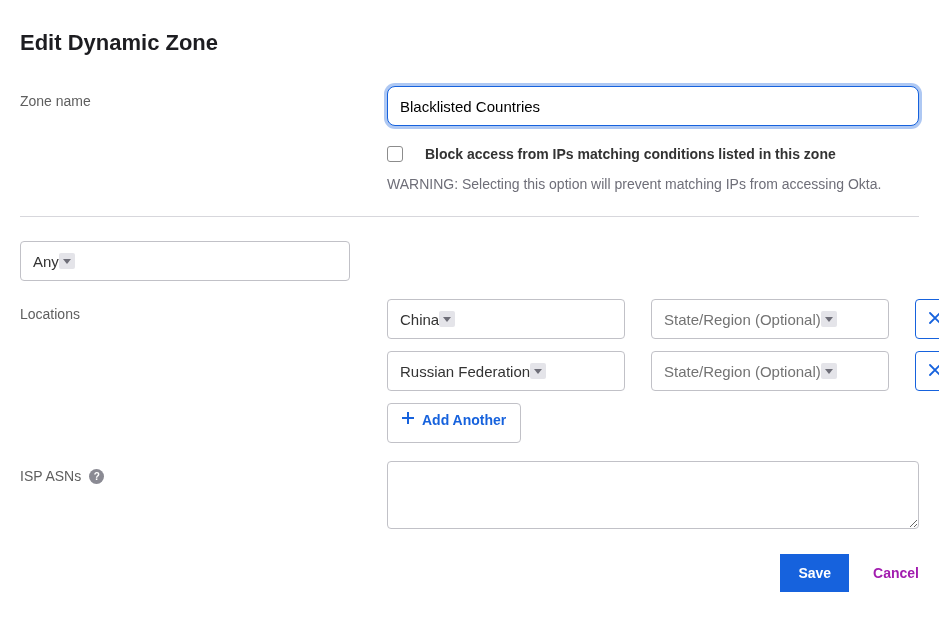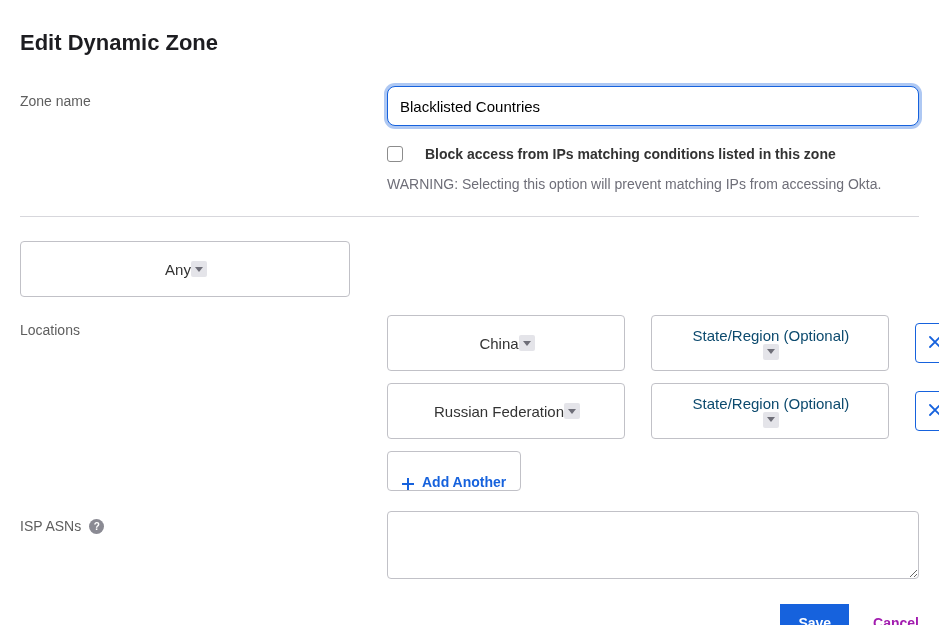--- a/index.html
+++ b/index.html
@@ -72,33 +72,33 @@
   margin-top: 14px;
   color: #6e6e78;
   font-size: 14px;
 }
 hr.divider {
   border: none;
   border-top: 1px solid #d7d7dc;
   margin: 24px 0;
 }
 .select {
-  height: 56px;
+  height: 40px;
   border: 1px solid #c1c1c7;
   border-radius: 4px;
   background: #fff;
   display: flex;
   align-items: center;
-  justify-content: center;
+  justify-content: flex-start;
   padding: 0 10px 0 12px;
   cursor: pointer;
   font-size: 15px;
   color: #333;
 }
-.select.placeholder { color: #0c4a6e; flex-direction: column; }
+.select.placeholder { color: #737373; }
 .select-caret {
   width: 16px;
   height: 16px;
   background: #e4e4e9;
   border-radius: 2px;
   display: flex;
   align-items: center;
   justify-content: center;
   flex-shrink: 0;
 }
@@ -124,23 +124,23 @@
   cursor: pointer;
   color: #1662dd;
   flex-shrink: 0;
 }
 .add-btn {
   height: 40px;
   border: 1px solid #c1c1c7;
   border-radius: 4px;
   background: #fff;
   display: inline-flex;
-  align-items: flex-end;
+  align-items: flex-start;
   gap: 8px;
-  padding: 0 14px;
+  padding: 8px 14px;
   cursor: pointer;
   color: #1662dd;
   font-weight: 600;
   font-size: 14px;
 }
 .textarea {
   width: 100%;
   height: 68px;
   border: 1px solid #c1c1c7;
   border-radius: 4px;

